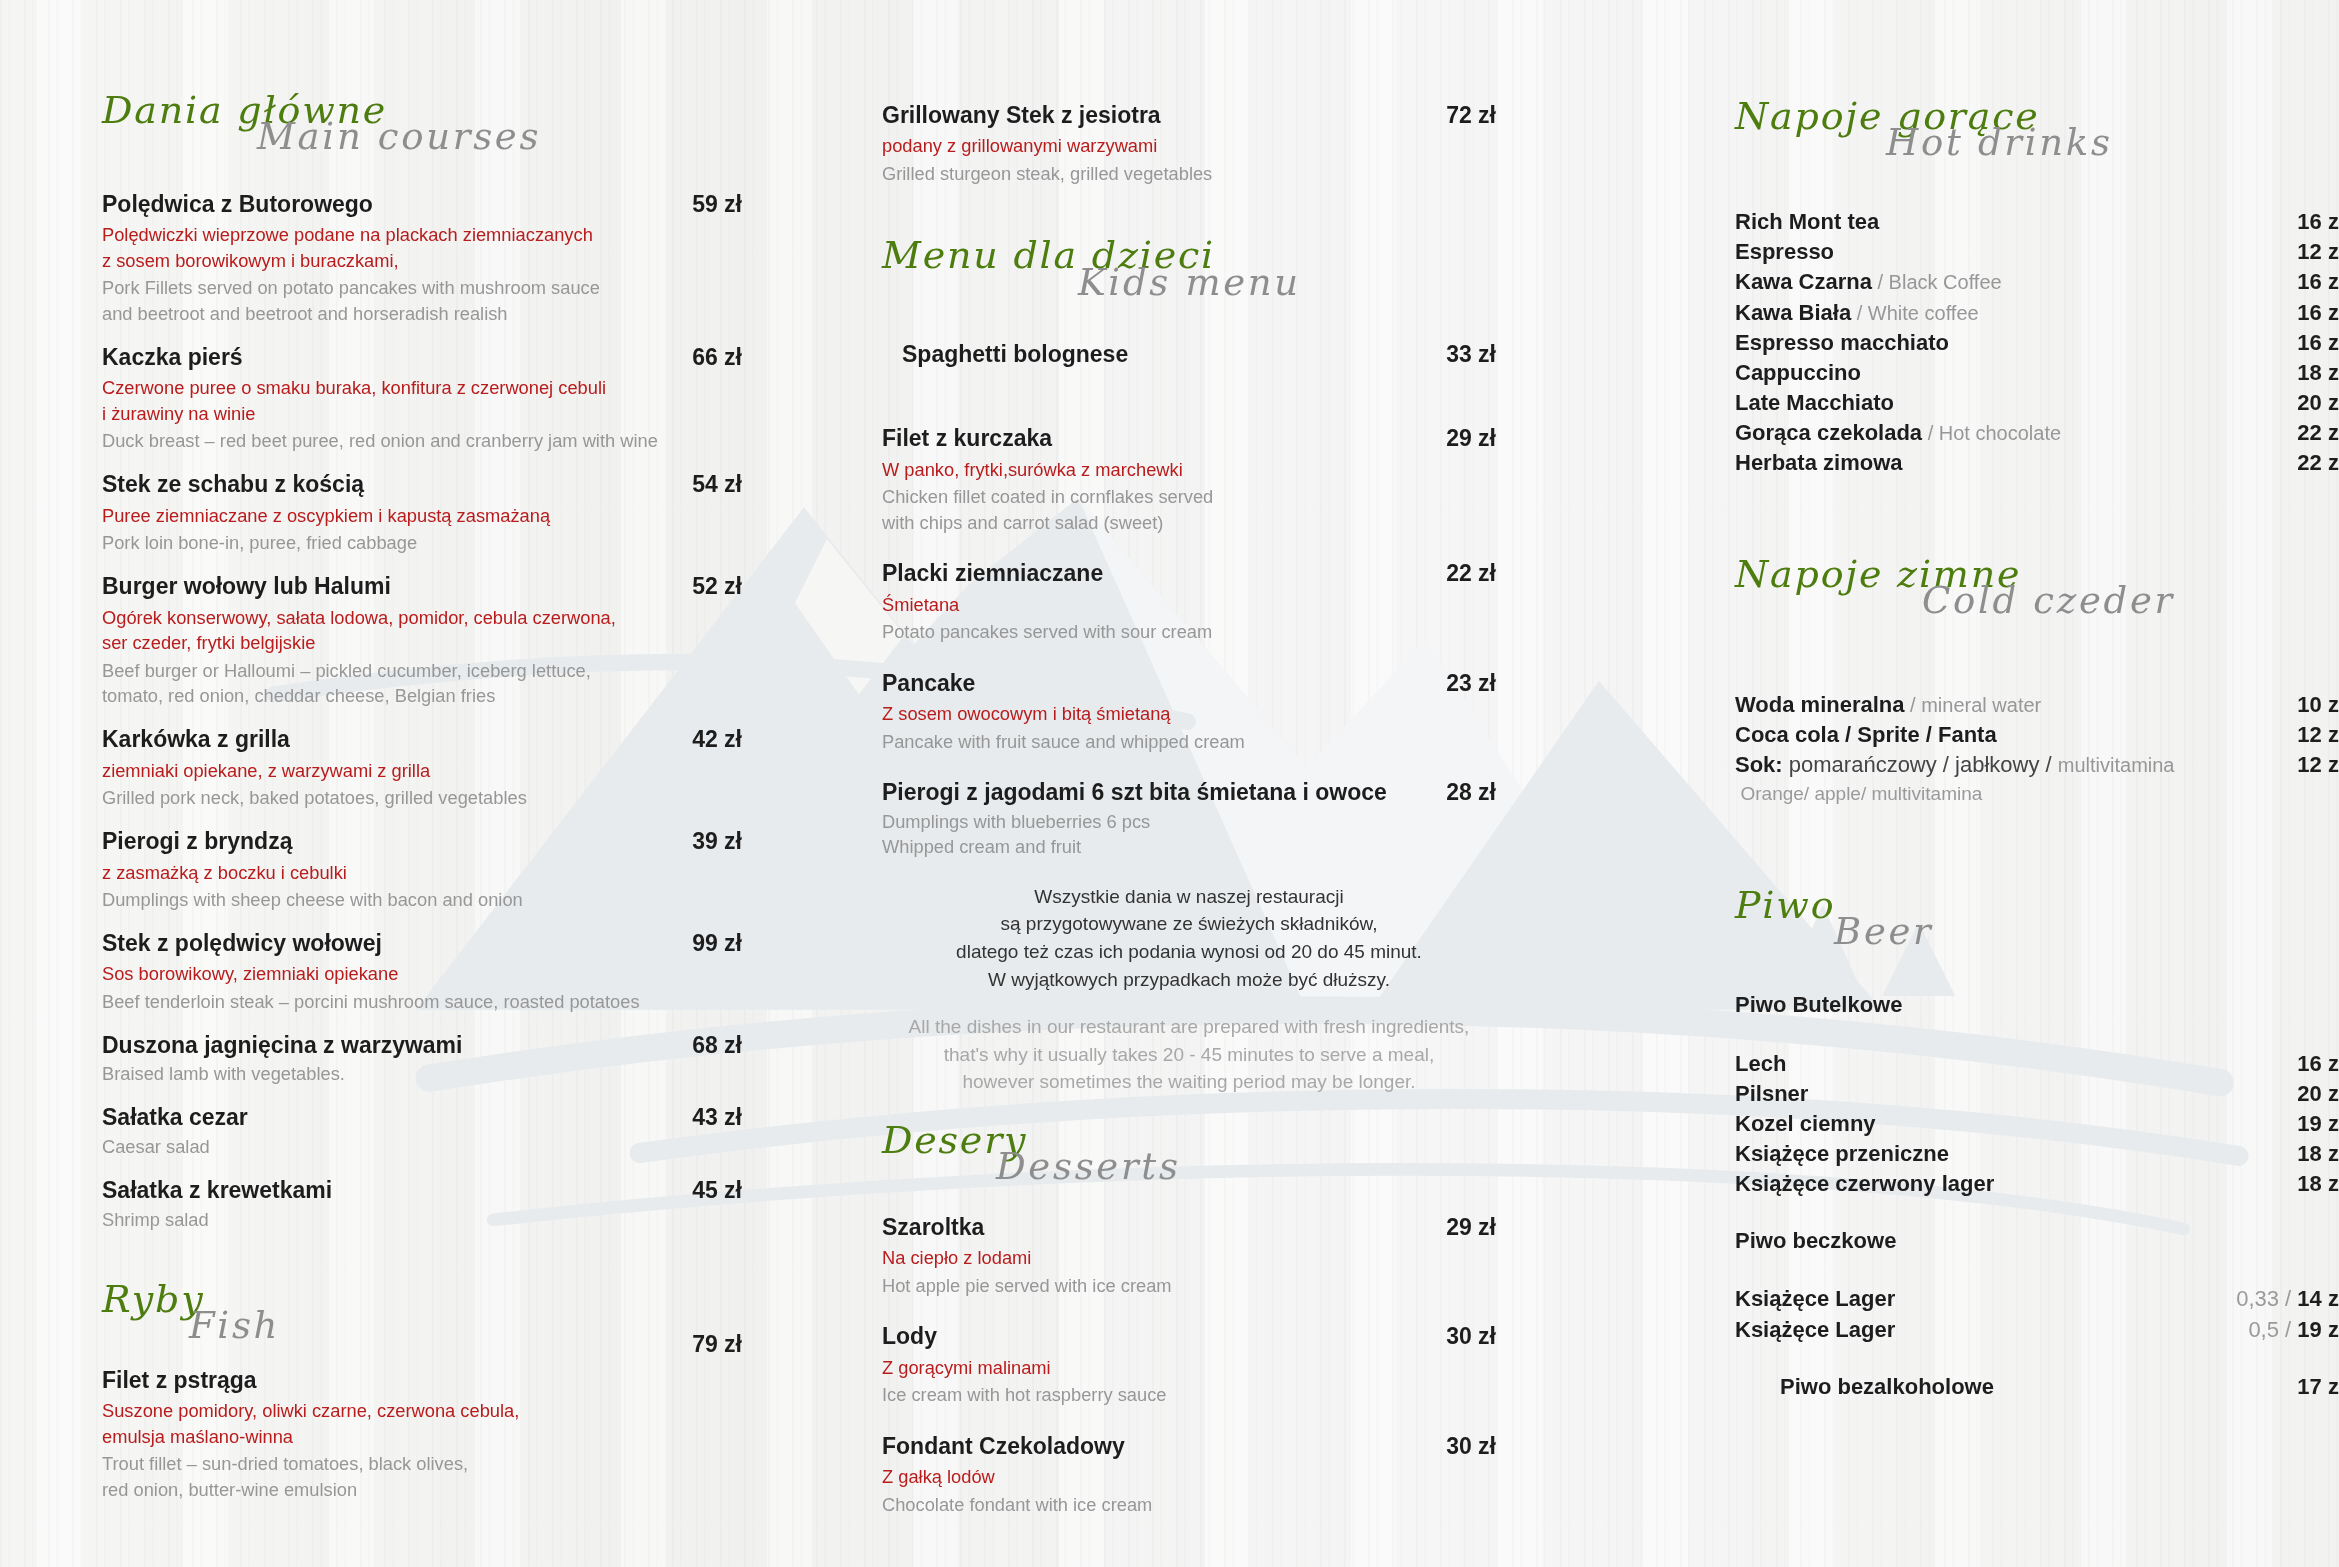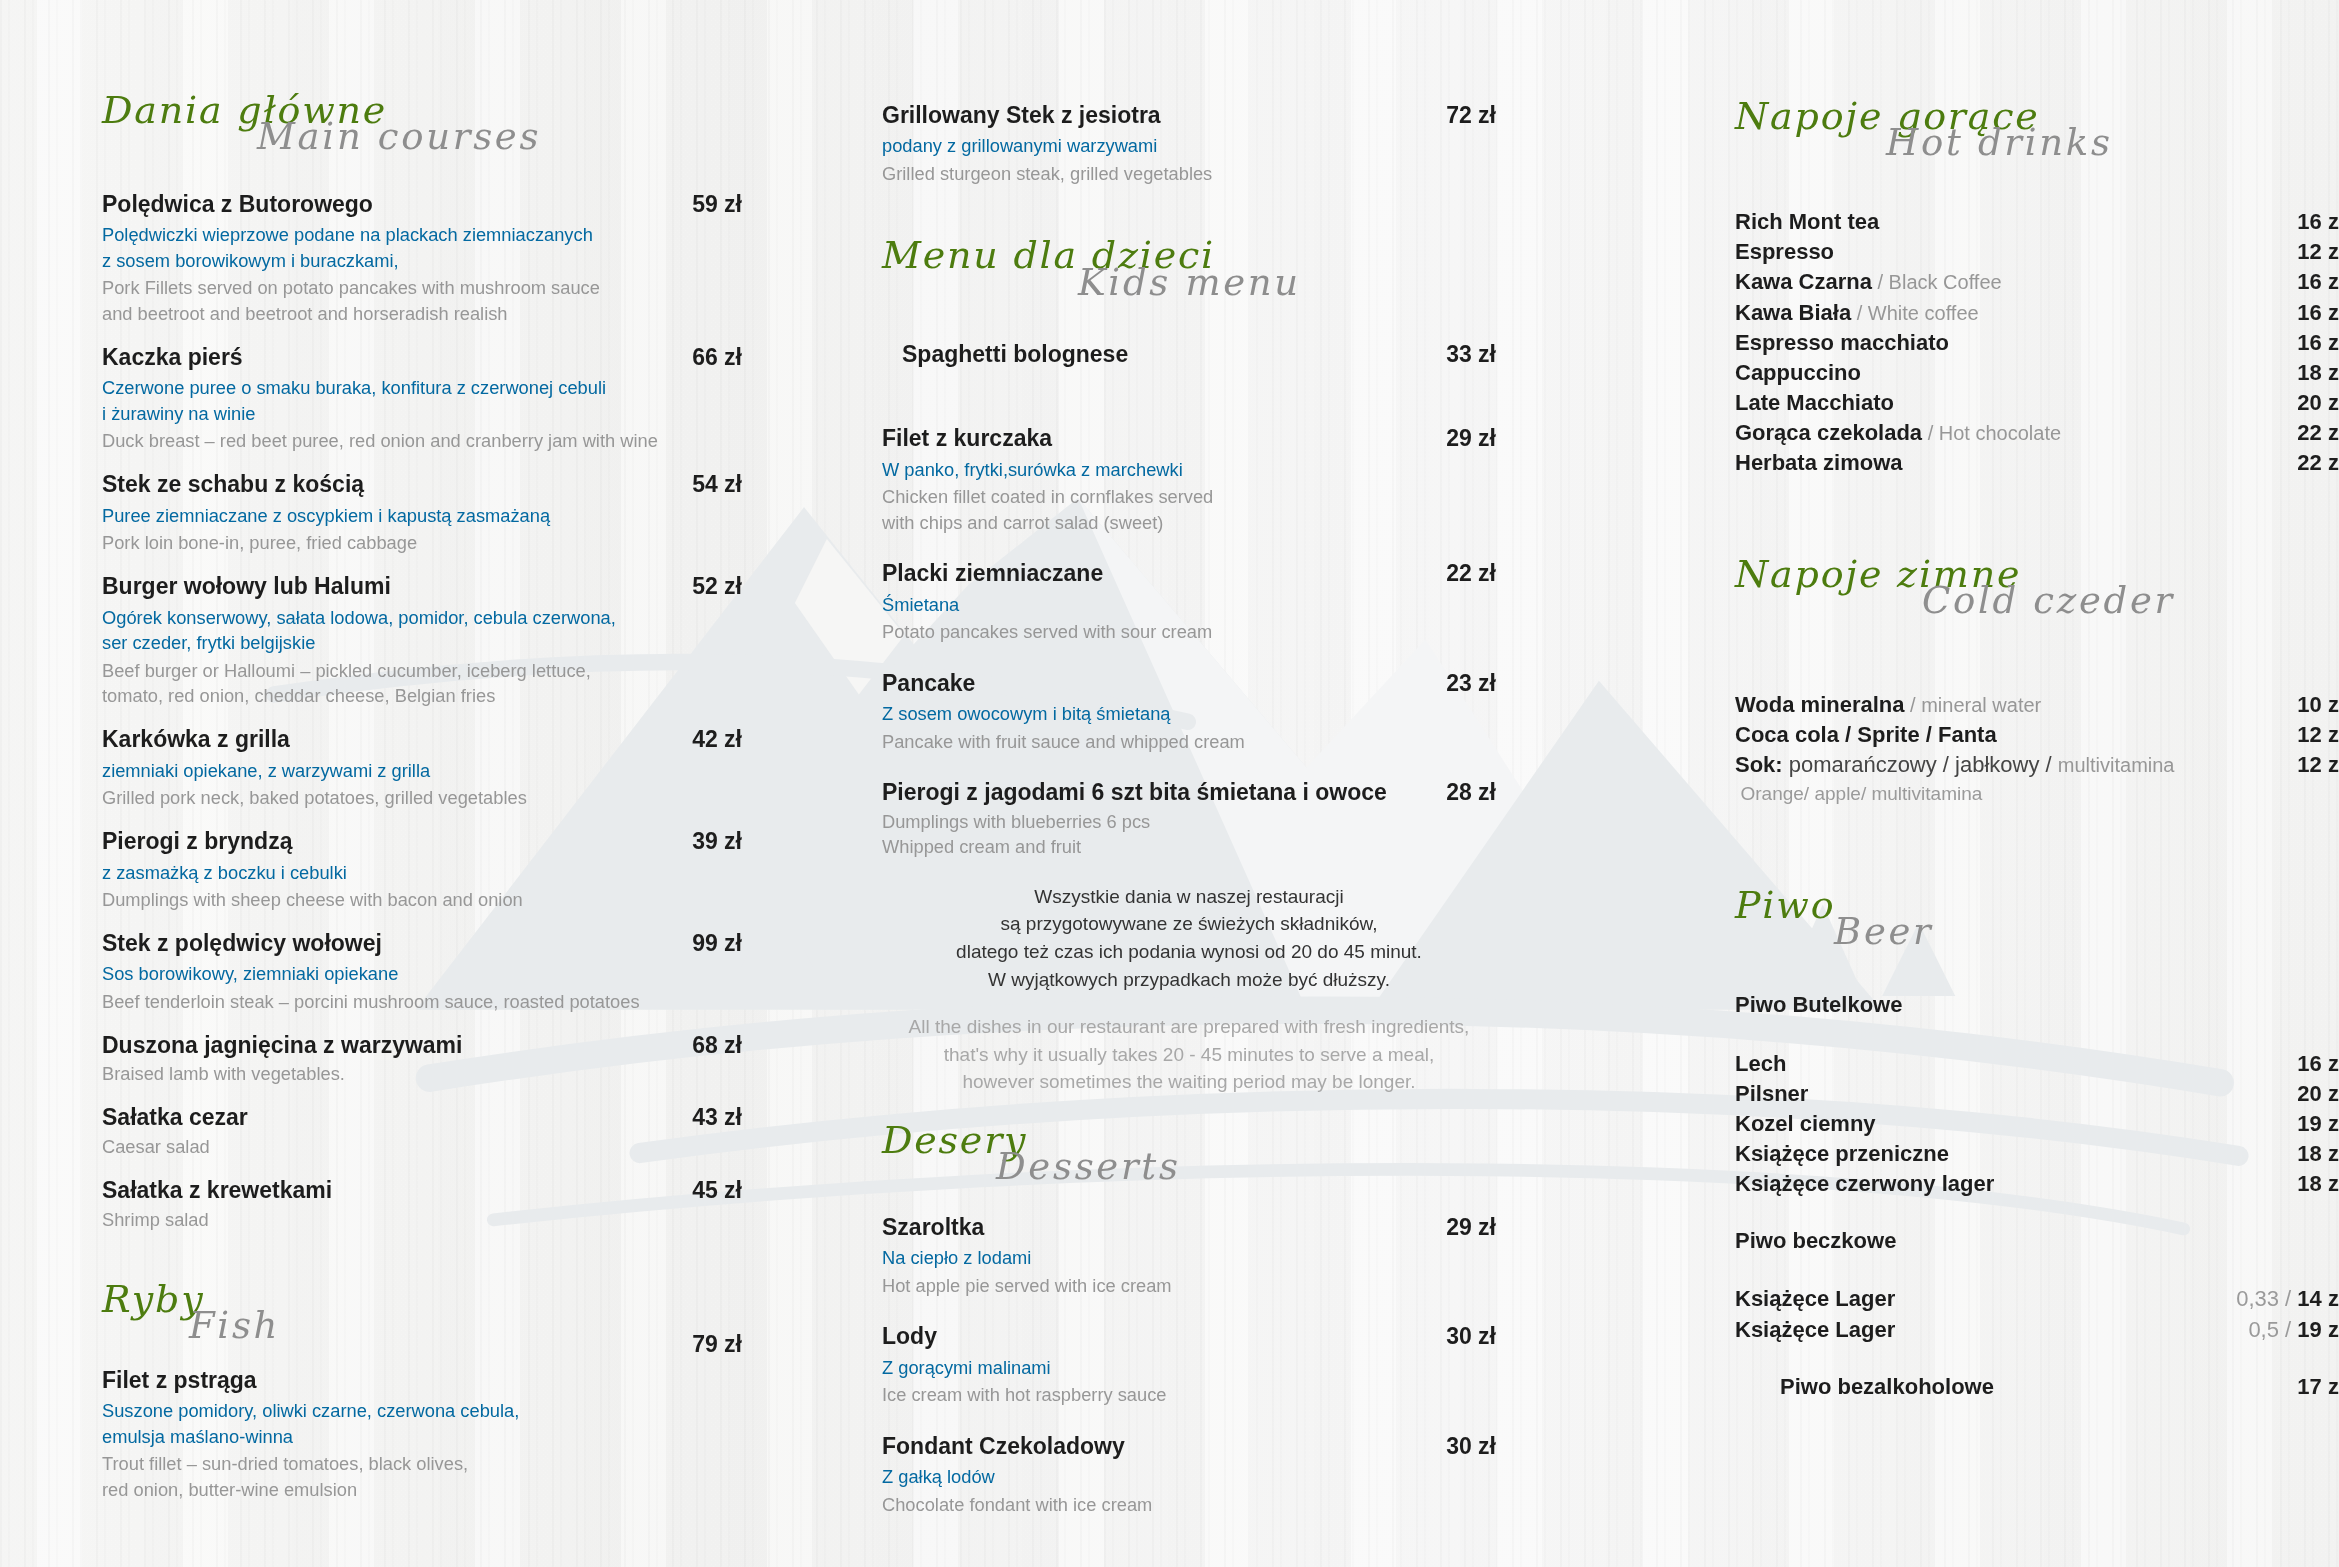--- a/index.html
+++ b/index.html
@@ -31,21 +31,21 @@
   .ind-kids .h-en{margin-left:196px;}
   .ind-des  .h-en{margin-left:114px;}
   .ind-hot  .h-en{margin-left:151px;}
   .ind-cold .h-en{margin-left:187px;}
   .ind-beer .h-en{margin-left:99px;}
 
   .item{margin-bottom:16.4px;}
   .trow{display:flex;justify-content:space-between;align-items:baseline;}
   .ttl{font-size:23px;font-weight:700;color:#1d1d1d;line-height:1.25;}
   .prc{font-size:23px;font-weight:600;color:#1d1d1d;white-space:nowrap;padding-left:18.3px;}
-  .dp{font-size:18.3px;color:#0369a1;line-height:1.4;white-space:pre-line;margin-top:3.7px;}
+  .dp{font-size:18.3px;color:#b91c1c;line-height:1.4;white-space:pre-line;margin-top:3.7px;}
   .de{font-size:18.3px;color:#979797;line-height:1.4;white-space:pre-line;margin-top:1.8px;}
 
   .fish-price{text-align:right;font-size:23px;font-weight:600;margin-top:-14.6px;}
 
   .note-pl{font-size:19px;color:#333;text-align:center;line-height:1.45;white-space:pre-line;}
   .note-en{font-size:19px;color:#a8a8a8;text-align:center;line-height:1.45;white-space:pre-line;margin-top:20px;}
 
   .drow{display:flex;justify-content:space-between;align-items:baseline;margin-bottom:3.7px;line-height:26.5px;}
   .dn{font-size:22px;font-weight:700;color:#1d1d1d;}
   .dn .mid{font-weight:400;color:#454545;}

